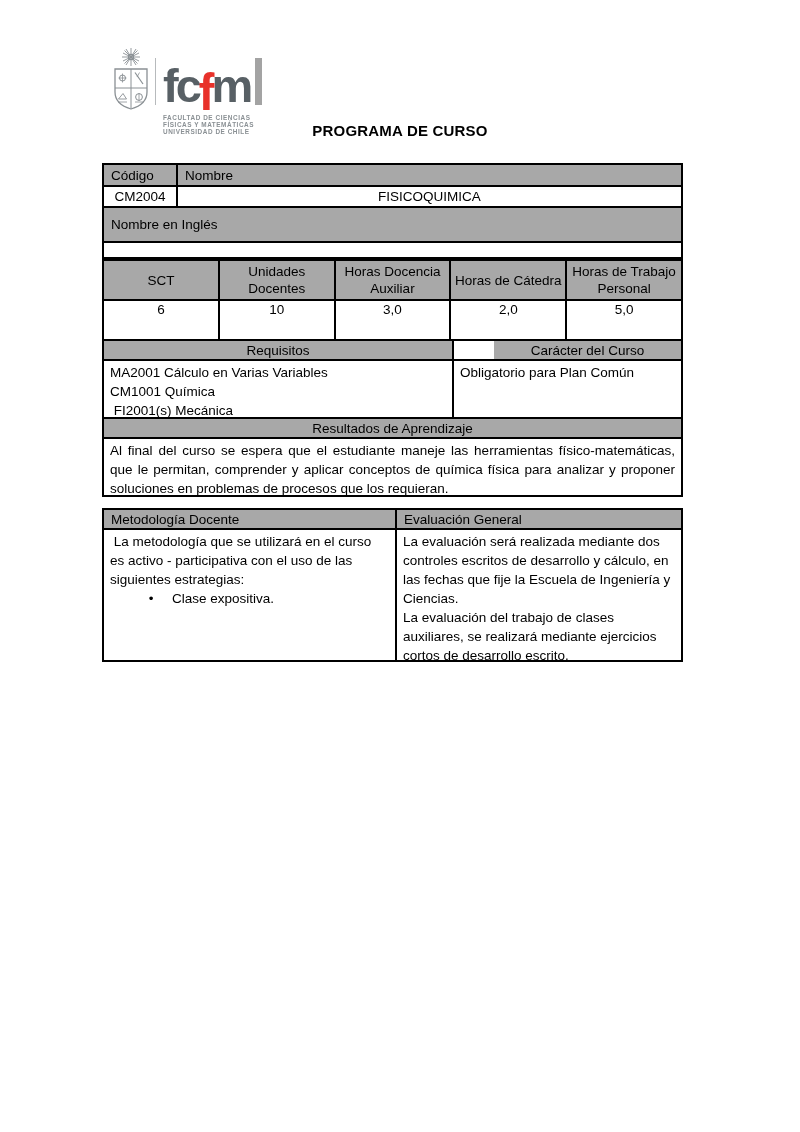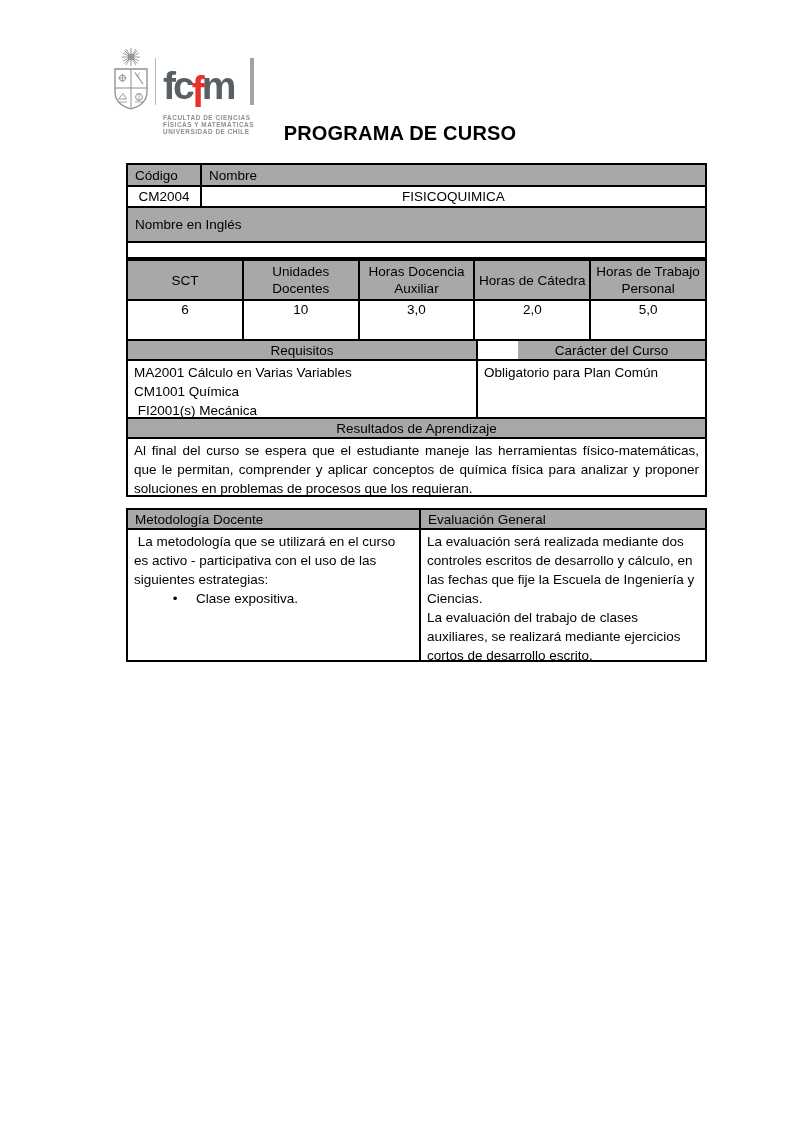--- a/index.html
+++ b/index.html
@@ -6,33 +6,33 @@
   .page{
     position:relative;width:800px;height:1132px;background:#ffffff;overflow:hidden;
     font-family:"Liberation Sans",sans-serif;color:#000;font-size:13.5px;
   }
   
   .logo{position:absolute;left:110px;top:45px;display:flex;align-items:flex-start;}
   .crest{width:42px;height:64px;margin-top:2px;}
   .logo-right{margin-left:3px;}
   .wordmark{
     display:flex;align-items:flex-end;height:47px;margin-top:13px;
-    border-left:1px solid #b7babc;border-right:4px solid #a3a3a3;
+    border-left:1px solid #b7babc;border-right:7px solid #a3a3a3;
     padding:0 5px 0 7px;
-    font-weight:bold;font-size:39px;line-height:38px;letter-spacing:-3px;
+    font-weight:bold;font-size:47px;line-height:38px;letter-spacing:-3px;
   }
   .wm-gray{color:#586065;}
   .wm-red{color:#e8312a;display:inline-block;transform:translateY(6px) scaleY(1.12);}
   .faculty{margin-top:9px;padding-left:8px;color:#8a9094;font-size:6.4px;
     font-weight:bold;letter-spacing:.55px;line-height:7.2px;}
   
   .doc-title{position:absolute;left:0;top:122px;width:800px;text-align:center;
-    font-weight:bold;font-size:20px;letter-spacing:.2px;}
+    font-weight:bold;font-size:15px;letter-spacing:.2px;}
   
-  .tbl{position:absolute;left:126px;width:581px;border:2px solid #000;box-sizing:border-box;background:#fff;}
+  .tbl{position:absolute;left:102px;width:581px;border:2px solid #000;box-sizing:border-box;background:#fff;}
   .row{display:flex;border-bottom:2px solid #000;box-sizing:border-box;align-items:stretch;}
   .row:last-child{border-bottom:none;}
   .cell{box-sizing:border-box;border-right:2px solid #000;display:flex;overflow:hidden;}
   .cell:last-child{border-right:none;}
   .gray{background:#a8a8a8;}
   .c-left{align-items:center;padding:0 0 0 7px;}
   .c-center{align-items:center;justify-content:center;text-align:center;}
   .c-top-center{align-items:flex-start;justify-content:center;text-align:center;padding-top:1px;}
   .c-top-left{align-items:flex-start;padding:2px 6px 0 6px;}
   .hdr2{line-height:17px;}

